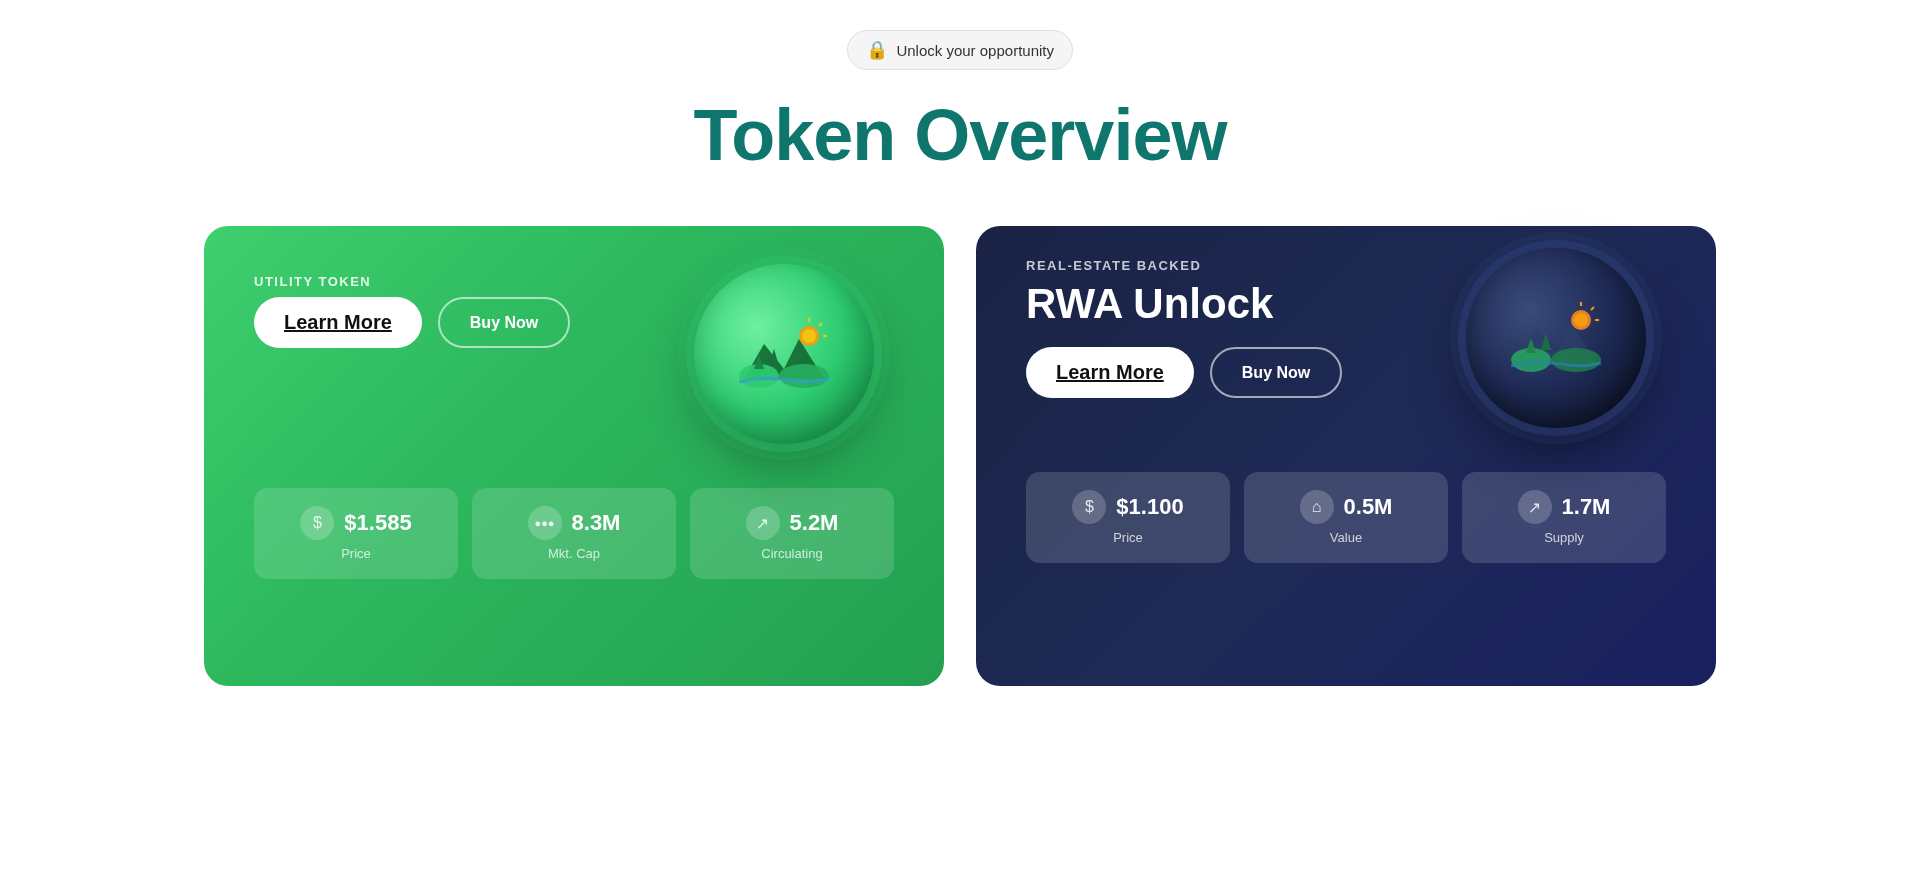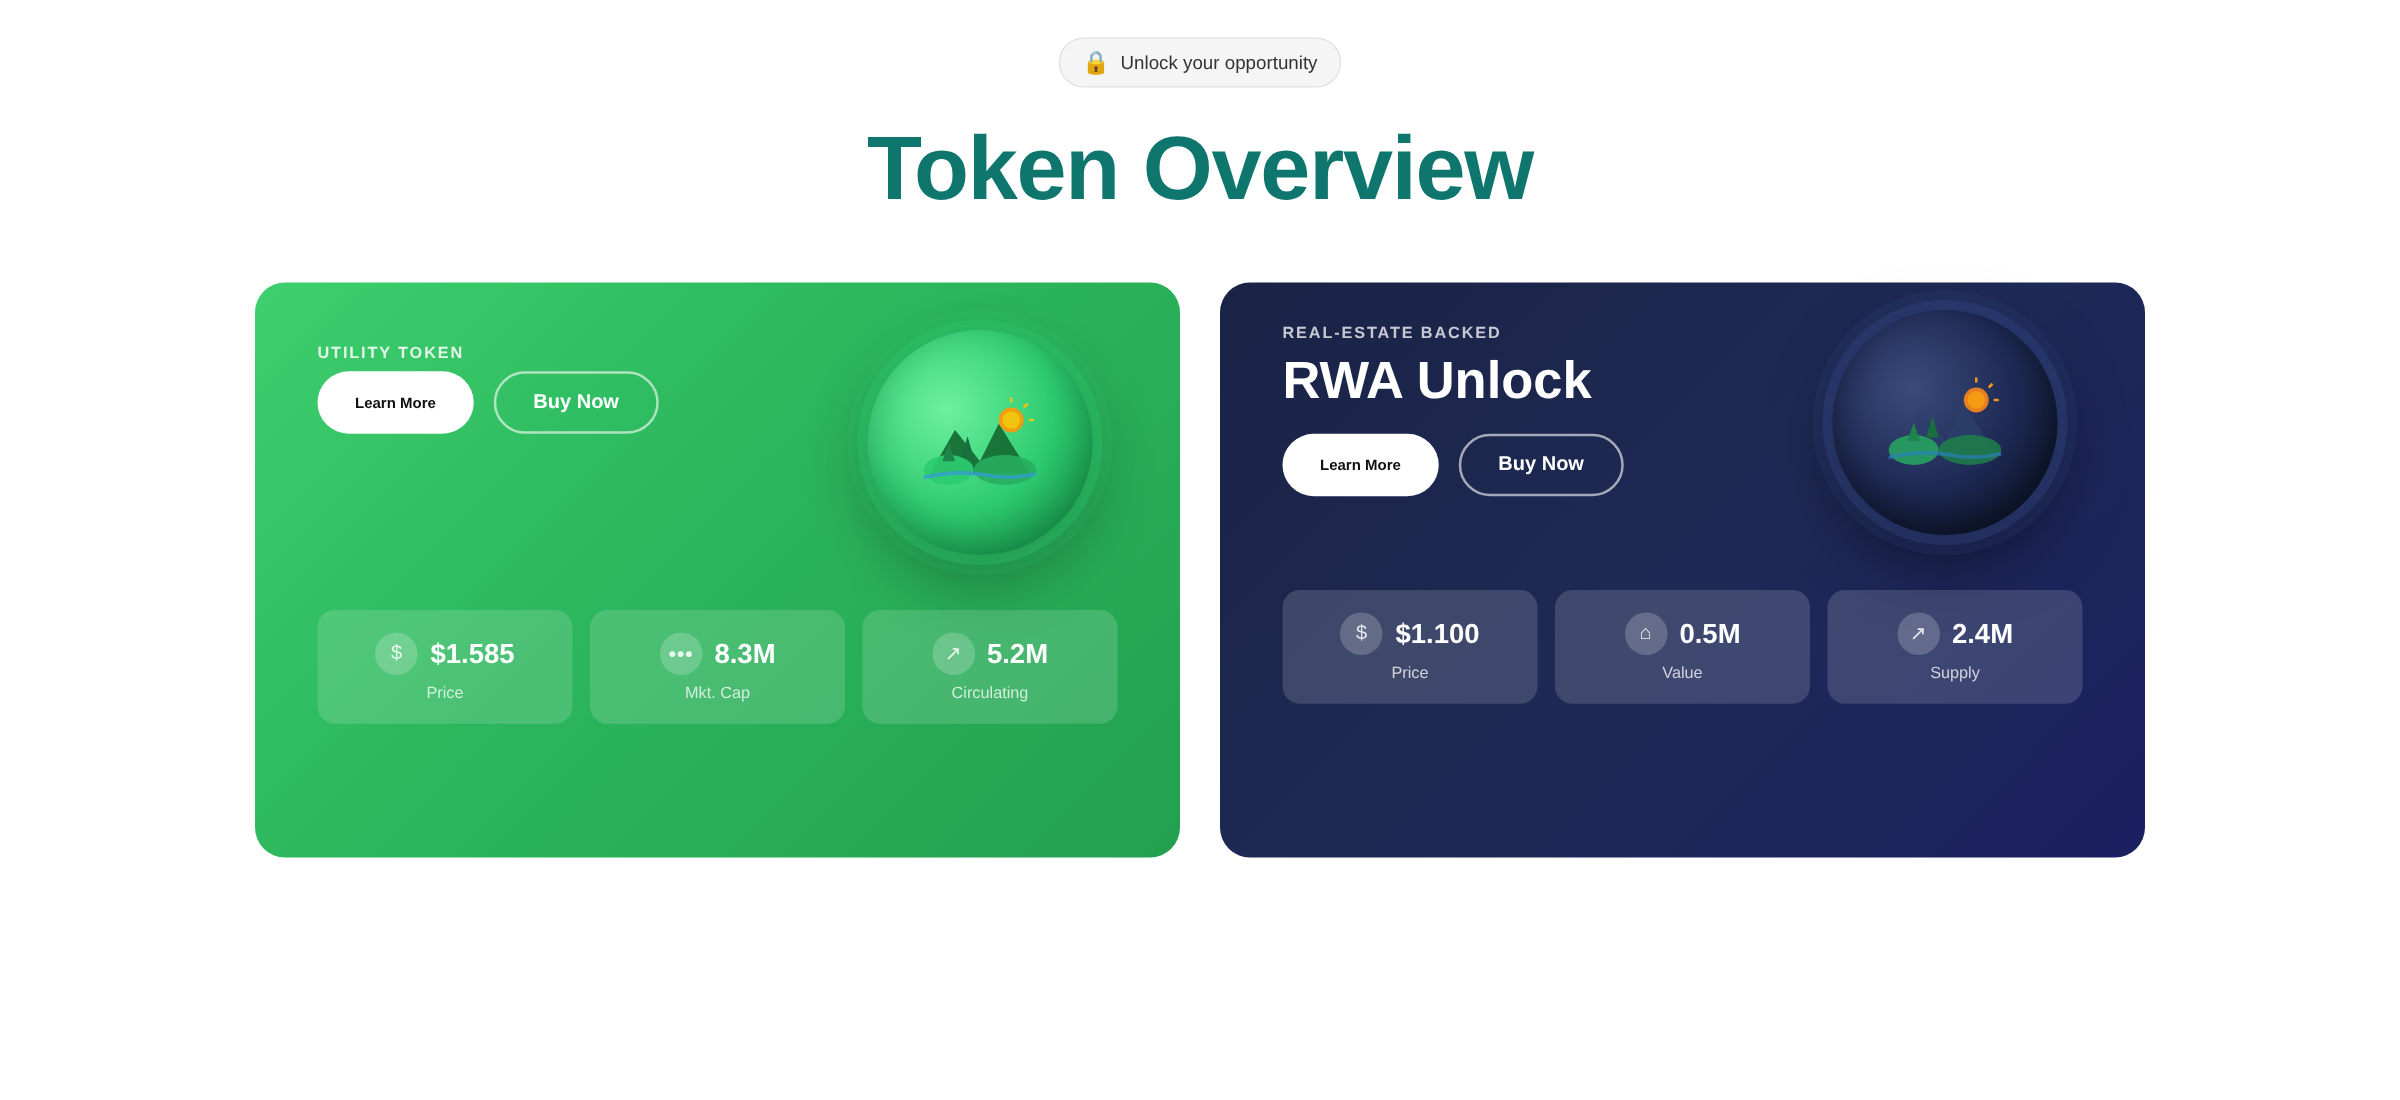--- a/index.html
+++ b/index.html
@@ -114,24 +114,25 @@
       gap: 16px;
       margin-bottom: 36px;
     }
 
     .btn-learn {
       background: #ffffff;
       color: #111;
       border: none;
       border-radius: 50px;
       padding: 14px 30px;
-      font-size: 12px;
+      font-size: 20px;
       font-weight: 700;
       cursor: pointer;
       white-space: nowrap;
+      text-decoration: underline;
     }
 
     .btn-buy {
       background: transparent;
       color: #ffffff;
       border: 2px solid rgba(255,255,255,0.6);
       border-radius: 50px;
       padding: 14px 30px;
       font-size: 16px;
       font-weight: 600;
@@ -357,20 +358,20 @@
       <div class="stat-card">
         <div class="stat-icon-row">
           <div class="stat-icon">⌂</div>
           <span class="stat-value">0.5M</span>
         </div>
         <span class="stat-label">Value</span>
       </div>
       <div class="stat-card">
         <div class="stat-icon-row">
           <div class="stat-icon">↗</div>
-          <span class="stat-value">2.4M</span>
+          <span class="stat-value">1.7M</span>
         </div>
         <span class="stat-label">Supply</span>
       </div>
     </div>
   </div>
 
 </div>
 
 </body></html>

